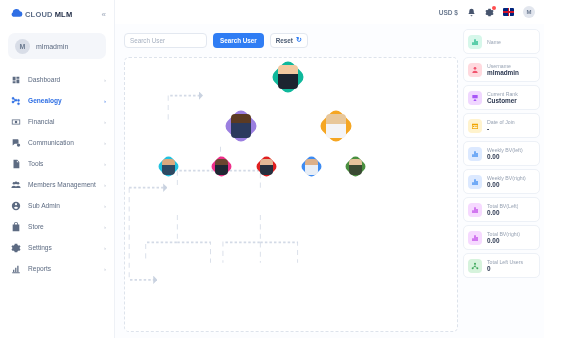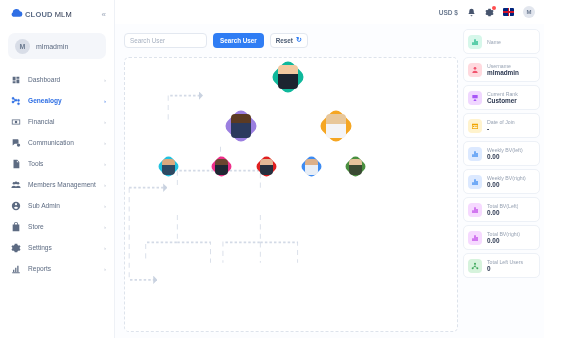--- a/index.html
+++ b/index.html
@@ -19,21 +19,21 @@
     display: flex; flex-direction: column;
     flex: 0 0 115px;
   }
   .brand-row {
     height: 28px; display: flex; align-items: center;
     justify-content: space-between; padding: 0 8px 0 10px;
   }
   .brand { display: flex; align-items: center; gap: 2px; }
   .brand-mark { color: #2f6fe4; font-size: 9px; line-height: 1; }
   .brand-txt1 { font-size: 7.5px; font-weight: 700; color: #5b6b85; letter-spacing: .2px; }
-  .brand-txt2 { font-size: 7.5px; font-weight: 400; color: #1f2b45; letter-spacing: .2px; }
+  .brand-txt2 { font-size: 7.5px; font-weight: 700; color: #1f2b45; letter-spacing: .2px; }
   .collapse-btn { color: #9aa5b8; font-size: 8px; cursor: pointer; }
 
   .profile-card {
     margin: 5px 8px 8px 8px; height: 26px;
     background: #f4f6fa; border-radius: 7px;
     display: flex; align-items: center; gap: 6px; padding: 0 7px;
   }
   .avatar-sm {
     width: 15px; height: 15px; border-radius: 50%;
     background: #d8dde7; color: #6b7governs;

